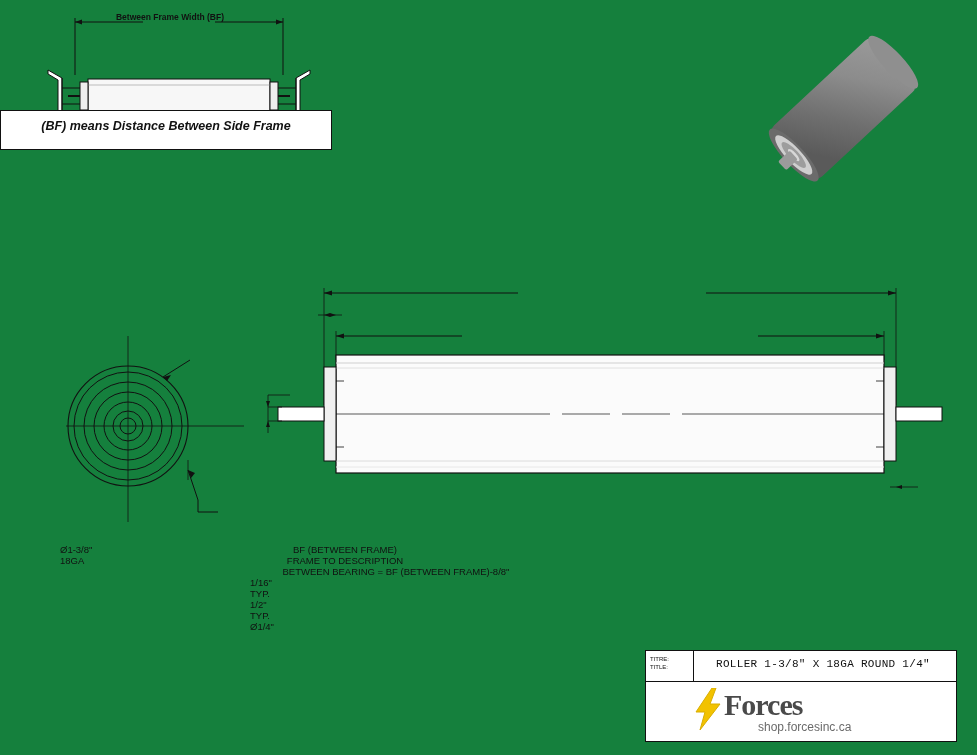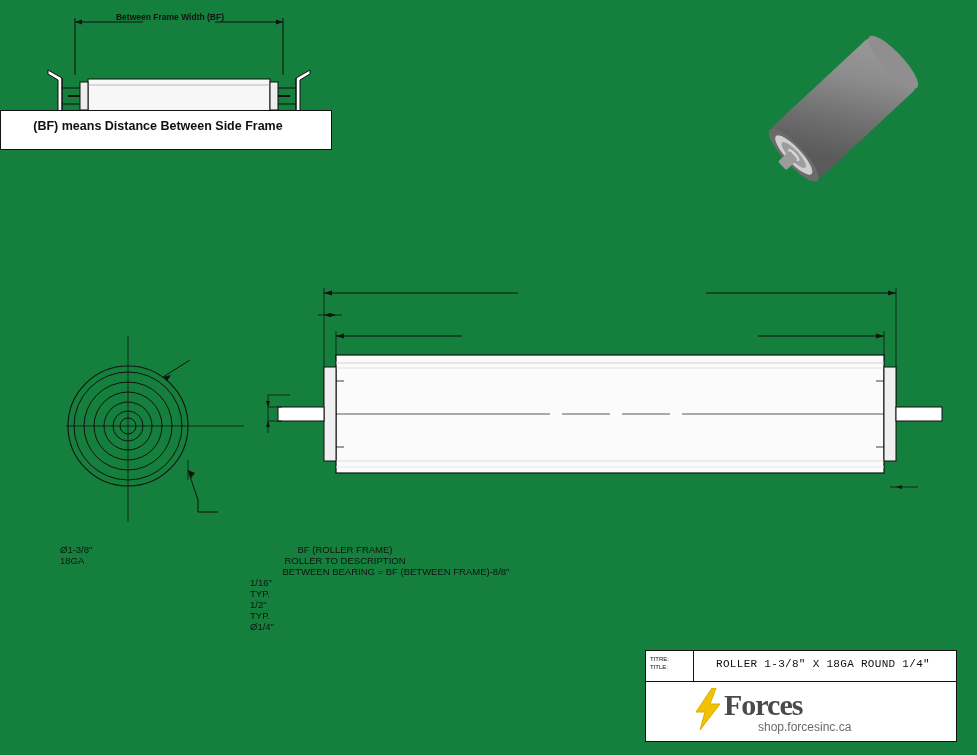--- a/index.html
+++ b/index.html
@@ -17,22 +17,22 @@
     overflow: hidden;
   }
 
   
   #bf-panel { left: 28px; top: 28px; width: 330px; height: 148px; }
   #bf-panel .frame-box {
     position: absolute; left: 0; top: 110px; width: 330px; height: 38px;
     border: 1px solid #111; background: #fff;
   }
   #bf-caption {
-    position: absolute; left: 0; top: 119px; width: 316px;
-    text-align: center; font-size: 12.5px; font-weight: bold; color: #111;
+    position: absolute; left: 8px; top: 119px; width: 316px;
+    text-align: center; font-size: 12.5px; font-weight: bold; color: #111; font-style: italic;
   }
   #bf-dim-label {
     position: absolute; left: 60px; top: 12px; width: 220px; text-align: center;
     font-size: 8.5px; font-weight: bold; color: #111;
   }
 
   
   #title-block {
     position: absolute; left: 645px; top: 650px; width: 310px; height: 90px;
     border: 1px solid #111; background: #fff;
@@ -221,22 +221,22 @@
 
       <line x1="18" y1="140" x2="18" y2="178" stroke="#111" stroke-width="0.8"></line>
       <line x1="18" y1="152" x2="32" y2="152" stroke="#111" stroke-width="0.8"></line>
       <line x1="18" y1="166" x2="32" y2="166" stroke="#111" stroke-width="0.8"></line>
       <polygon points="18,152 16,146 20,146" fill="#111"></polygon>
       <polygon points="18,166 16,172 20,172" fill="#111"></polygon>
       <line x1="18" y1="140" x2="40" y2="140" stroke="#111" stroke-width="0.8"></line>
     </svg>
 
     
-    <div class="dimtext c" style="left:270px; top:12px; width:190px;">BF (ROLLER FRAME)</div>
-    <div class="dimtext c" style="left:270px; top:23px; width:190px;">ROLLER TO DESCRIPTION</div>
+    <div class="dimtext c" style="left:270px; top:12px; width:190px;">BF (BETWEEN FRAME)</div>
+    <div class="dimtext c" style="left:270px; top:23px; width:190px;">FRAME TO DESCRIPTION</div>
     <div class="dimtext c" style="left:214px; top:56px; width:292px;">BETWEEN BEARING = BF (BETWEEN FRAME)-8/8"</div>
 
     <div class="dimtext" style="left:13px; top:53px;">1/16"</div>
     <div class="dimtext" style="left:13px; top:65px;">TYP.</div>
 
     <div class="dimtext" style="left:654px; top:215px;">1/2"</div>
     <div class="dimtext" style="left:654px; top:227px;">TYP.</div>
 
     <div class="dimtext" style="left:16px; top:126px;">Ø1/4"</div>
   </div>

